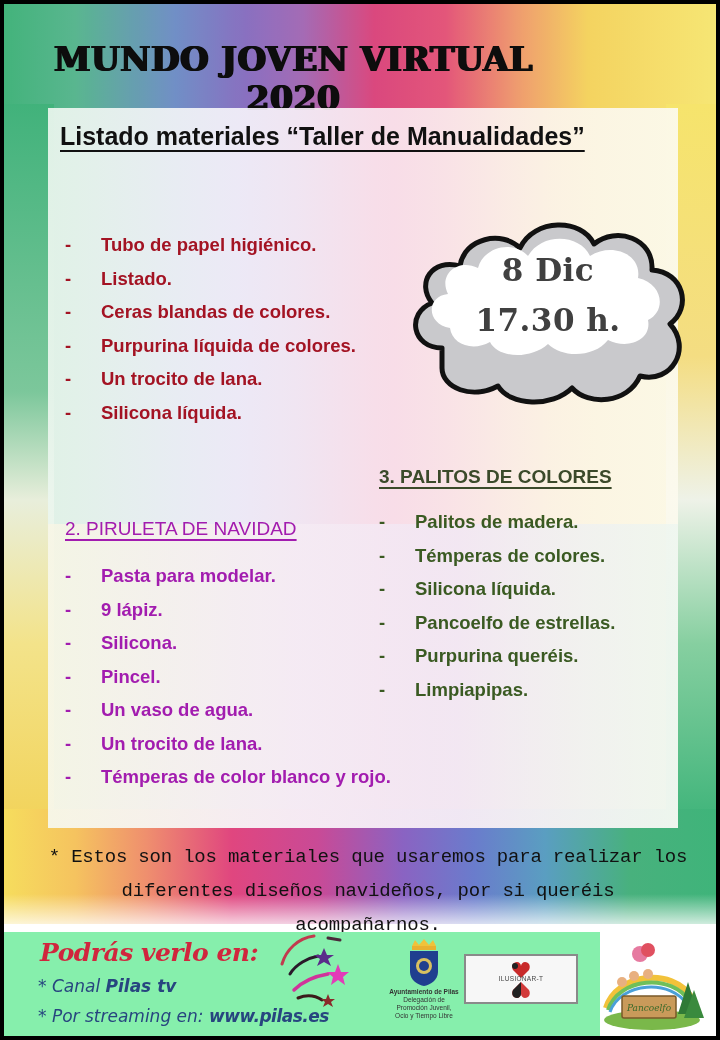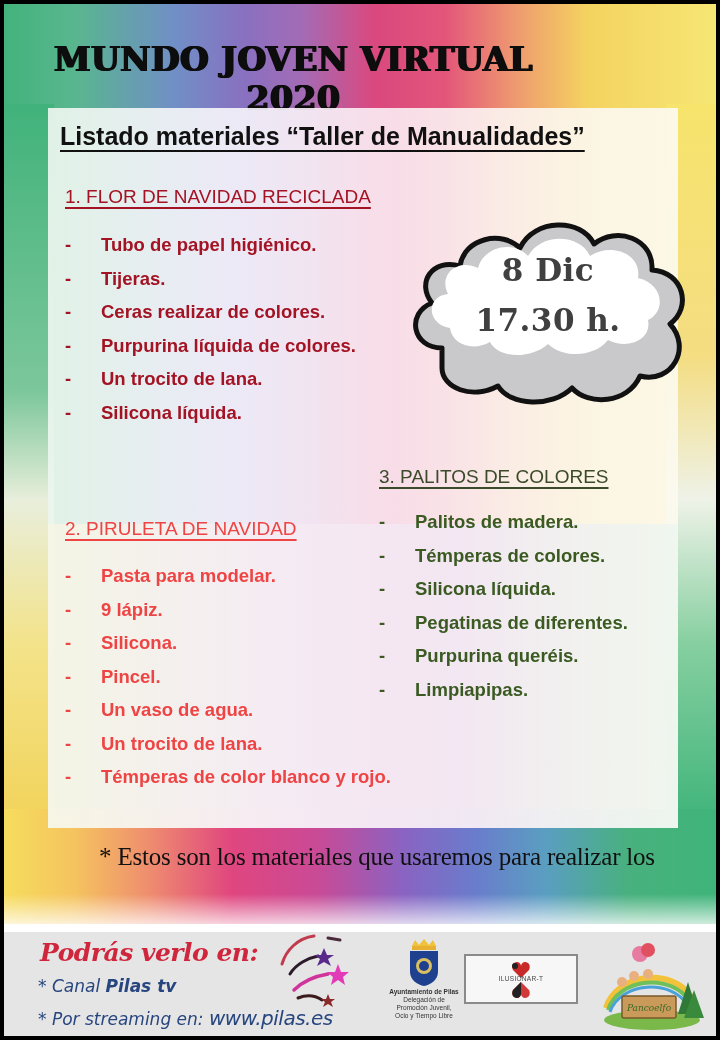--- a/index.html
+++ b/index.html
@@ -73,49 +73,49 @@
   .list { position: absolute; list-style: none; }
   .list li {
     position: relative; height: 33.5px; font-family: "Liberation Sans", sans-serif;
     font-weight: bold; font-size: 18.5px; white-space: nowrap; line-height: 33.5px;
   }
   .list li .dash { position: absolute; left: 0; width: 20px; }
   .list li .txt { position: absolute; left: 36px; }
 
   .red { color: #a31323; }
   .red-title { color: #a31323; }
-  .blue { color: #ef4444; }
+  .blue { color: #a21caf; }
   .green { color: #3a5a22; }
-  .green-title { color: #3b4a2a; }
+  .green-title { color: #3b4a2a; font-weight: bold; }
 
   .cloud { position: absolute; left: 398px; top: 204px; width: 292px; height: 202px; }
   .cloud-text {
     position: absolute; left: 398px; width: 292px; text-align: center;
     font-family: "DejaVu Serif", serif; font-weight: 900; color: #404040;
     font-size: 31px; letter-spacing: 0.5px;
   }
 
   .footnote {
-    position: absolute; left: 53px; top: 836px; width: 640px; text-align: center;
-    font-family: Liberation Serif, serif; font-size: 25px; color: #111;
+    position: absolute; left: 44px; top: 836px; width: 640px; text-align: center;
+    font-family: Liberation Mono, monospace; font-size: 19px; color: #111;
     line-height: 34px; letter-spacing: -0.2px;
   }
 
-  .footer { position: absolute; left: 0; top: 928px; width: 716px; height: 104px; background: #e5e5e5; }
+  .footer { position: absolute; left: 0; top: 928px; width: 596px; height: 104px; background: #86efac; }
   .podras {
     position: absolute; left: 36px; top: 6px; font-family: "DejaVu Serif", serif;
     font-style: italic; font-weight: bold; font-size: 25px; color: #d0263d; letter-spacing: -0.5px;
   }
   .ch-line {
     position: absolute; left: 34px; font-family: "DejaVu Sans", sans-serif;
     font-style: italic; color: #27457f; white-space: nowrap;
   }
   .ch-line.l1 { top: 44px; font-size: 17px; }
   .ch-line.l2 { top: 74px; font-size: 17px; }
-  .ch-line .url { font-weight: normal; font-size: 20px; letter-spacing: -0.5px; }
+  .ch-line .url { font-weight: bold; font-size: 17px; letter-spacing: -0.5px; }
 
   .logo-ayto { position: absolute; left: 380px; top: 6px; width: 80px; height: 92px; text-align: center; }
   .logo-ayto .caption {
     position: absolute; left: -6px; top: 50px; width: 92px;
     font-family: "Liberation Sans", sans-serif; font-size: 6.5px; color: #333; line-height: 8px;
   }
   .logo-box {
     position: absolute; left: 460px; top: 22px; width: 114px; height: 50px;
     border: 2px solid #8a8a8a; background: #f7f7f7;
   }
@@ -136,33 +136,32 @@
   <div class="bg-bottom"></div>
   <div class="bg-fade-bottom"></div>
 
   <h1 class="title">MUNDO JOVEN VIRTUAL 2020</h1>
 
   <div class="panel"></div>
   <div class="panel-lower"></div>
 
   <h2 class="subtitle">Listado materiales “Taller de Manualidades”</h2>
 
-  <div class="section-title red-title" style="left:61px; top:182px;">1. FLOR DE NAVIDAD RECICLADA</div>
   <ul class="list red" style="left:61px; top:224px;">
     <li>
         <span class="dash">-</span>
         <span class="txt">Tubo de papel higiénico.</span>
       </li>
     <li>
         <span class="dash">-</span>
-        <span class="txt">Tijeras.</span>
-      </li>
-    <li>
-        <span class="dash">-</span>
-        <span class="txt">Ceras realizar de colores.</span>
+        <span class="txt">Listado.</span>
+      </li>
+    <li>
+        <span class="dash">-</span>
+        <span class="txt">Ceras blandas de colores.</span>
       </li>
     <li>
         <span class="dash">-</span>
         <span class="txt">Purpurina líquida de colores.</span>
       </li>
     <li>
         <span class="dash">-</span>
         <span class="txt">Un trocito de lana.</span>
       </li>
     <li>
@@ -187,21 +186,21 @@
     <li>
         <span class="dash">-</span>
         <span class="txt">Témperas de colores.</span>
       </li>
     <li>
         <span class="dash">-</span>
         <span class="txt">Silicona líquida.</span>
       </li>
     <li>
         <span class="dash">-</span>
-        <span class="txt">Pegatinas de diferentes.</span>
+        <span class="txt">Pancoelfo de estrellas.</span>
       </li>
     <li>
         <span class="dash">-</span>
         <span class="txt">Purpurina queréis.</span>
       </li>
     <li>
         <span class="dash">-</span>
         <span class="txt">Limpiapipas.</span>
       </li>
   </ul>
@@ -233,20 +232,21 @@
         <span class="txt">Un trocito de lana.</span>
       </li>
     <li>
         <span class="dash">-</span>
         <span class="txt">Témperas de color blanco y rojo.</span>
       </li>
   </ul>
 
   <div class="footnote">
     <div>* Estos son los materiales que usaremos para realizar los</div>
+    <div>diferentes diseños navideños, por si queréis acompañarnos.</div>
   </div>
 
   <div class="footer">
     <div class="podras">Podrás verlo en:</div>
     <div class="ch-line l1">
       <span>* Canal </span><span style="font-weight:bold;text-align:right;">Pilas tv</span>
     </div>
     <div class="ch-line l2">
       <span>* Por streaming en: </span><span class="url">www.pilas.es</span>
     </div>

